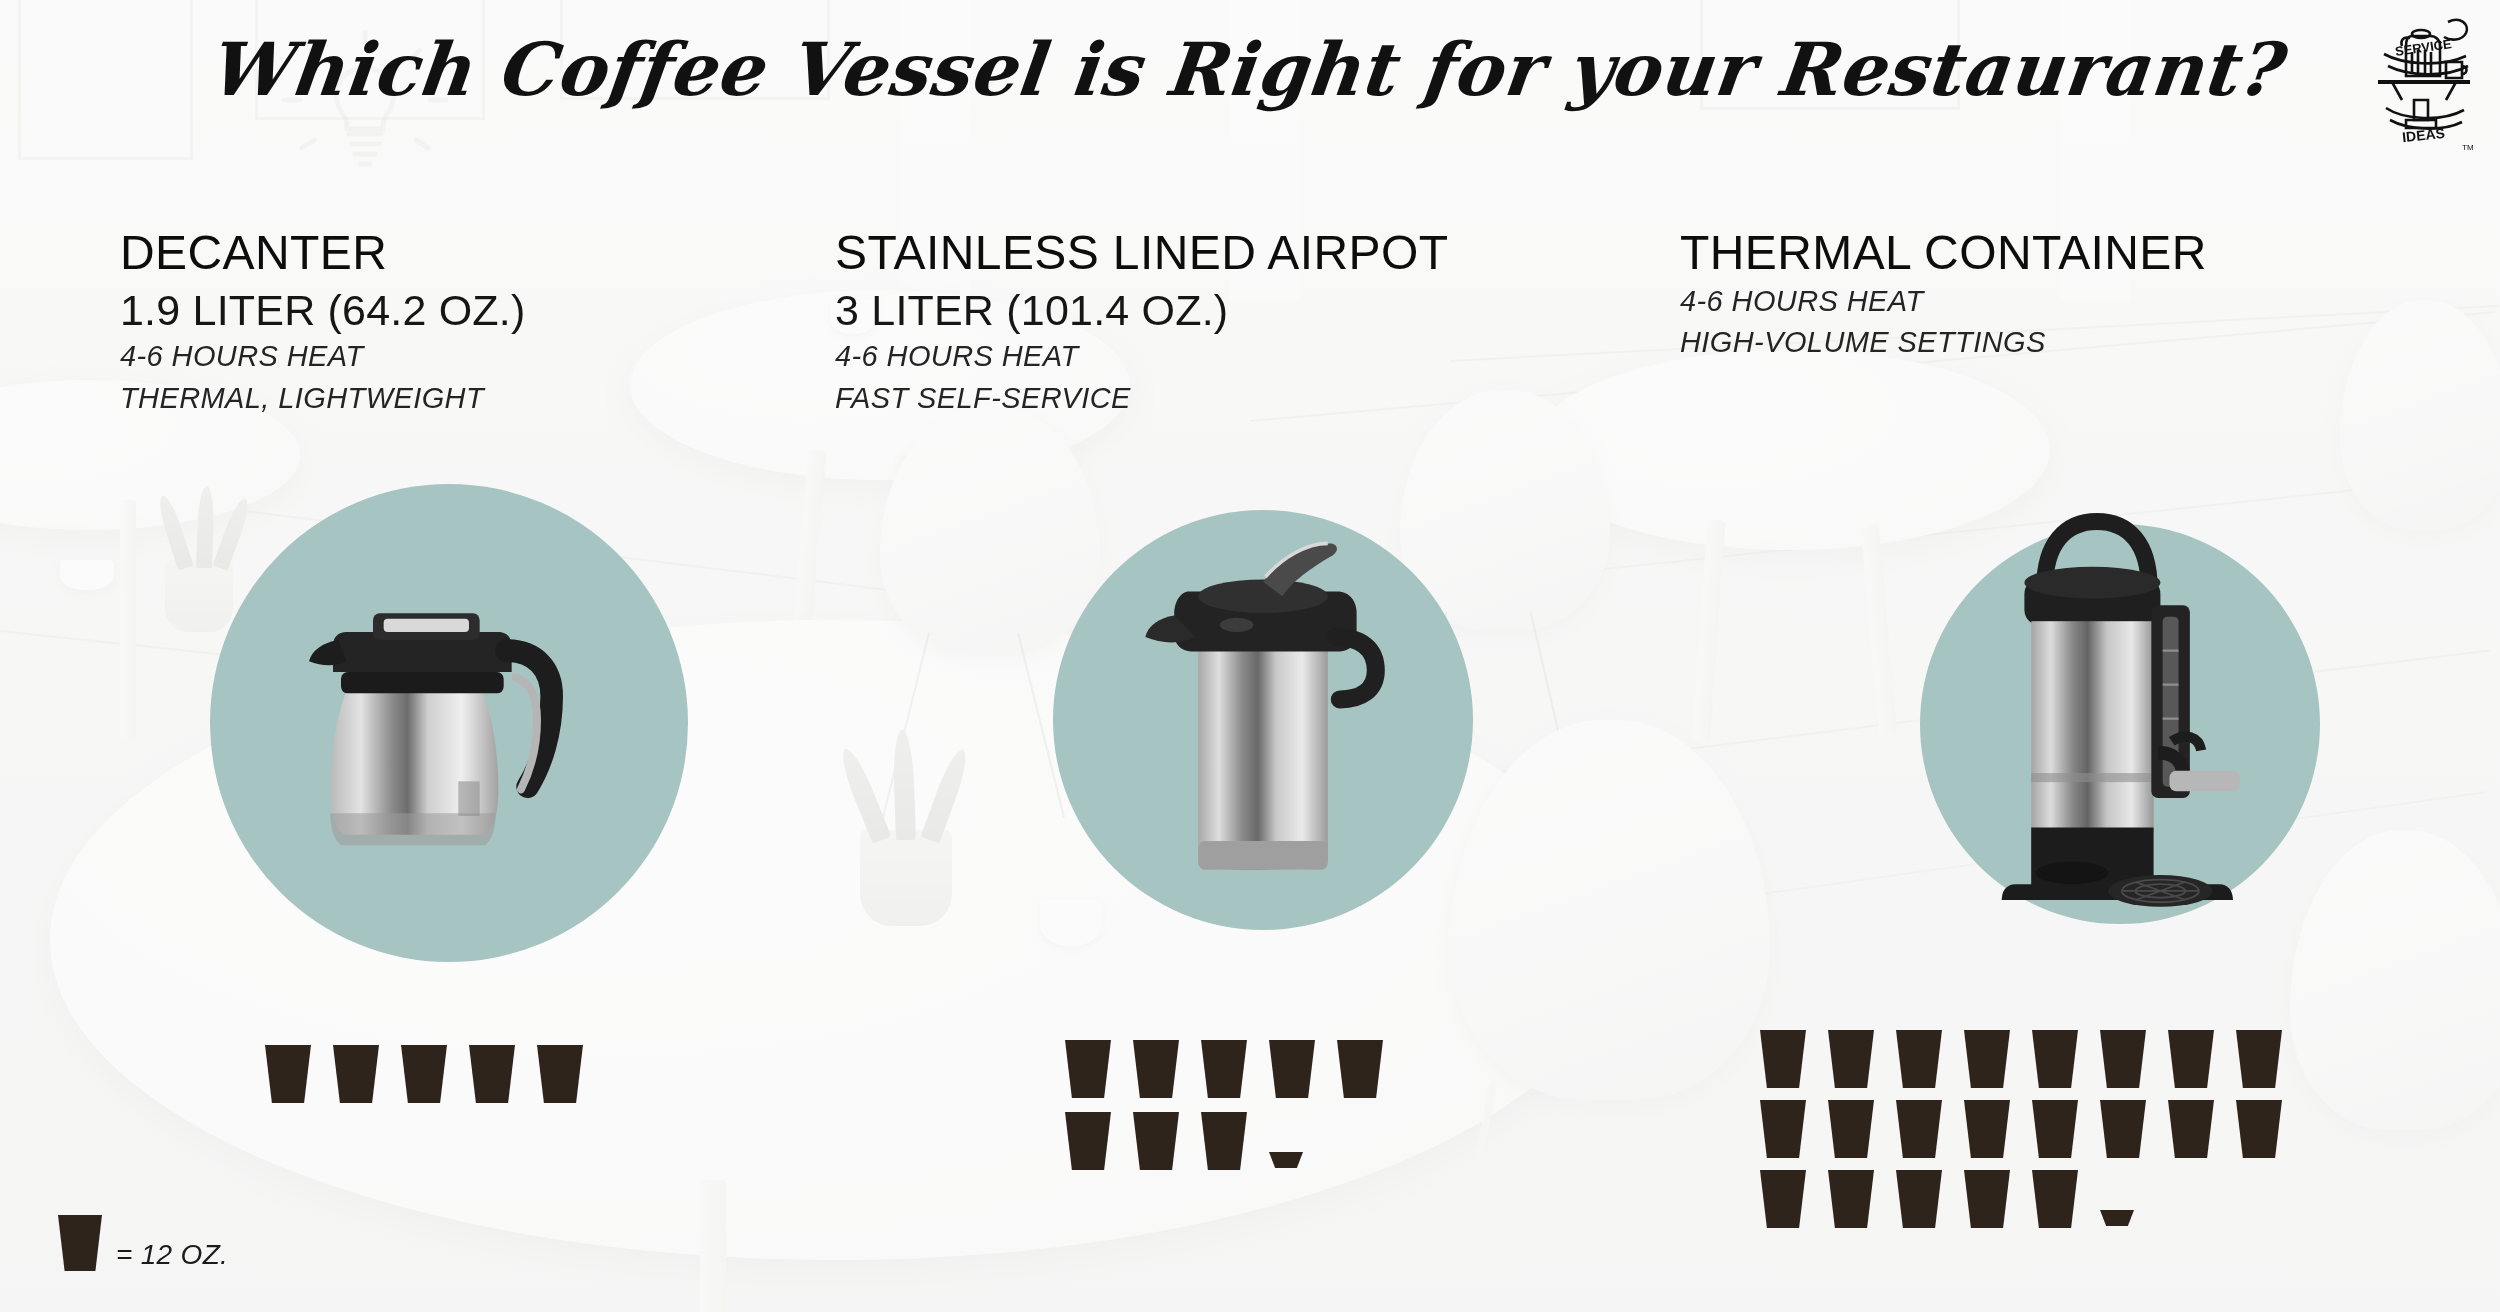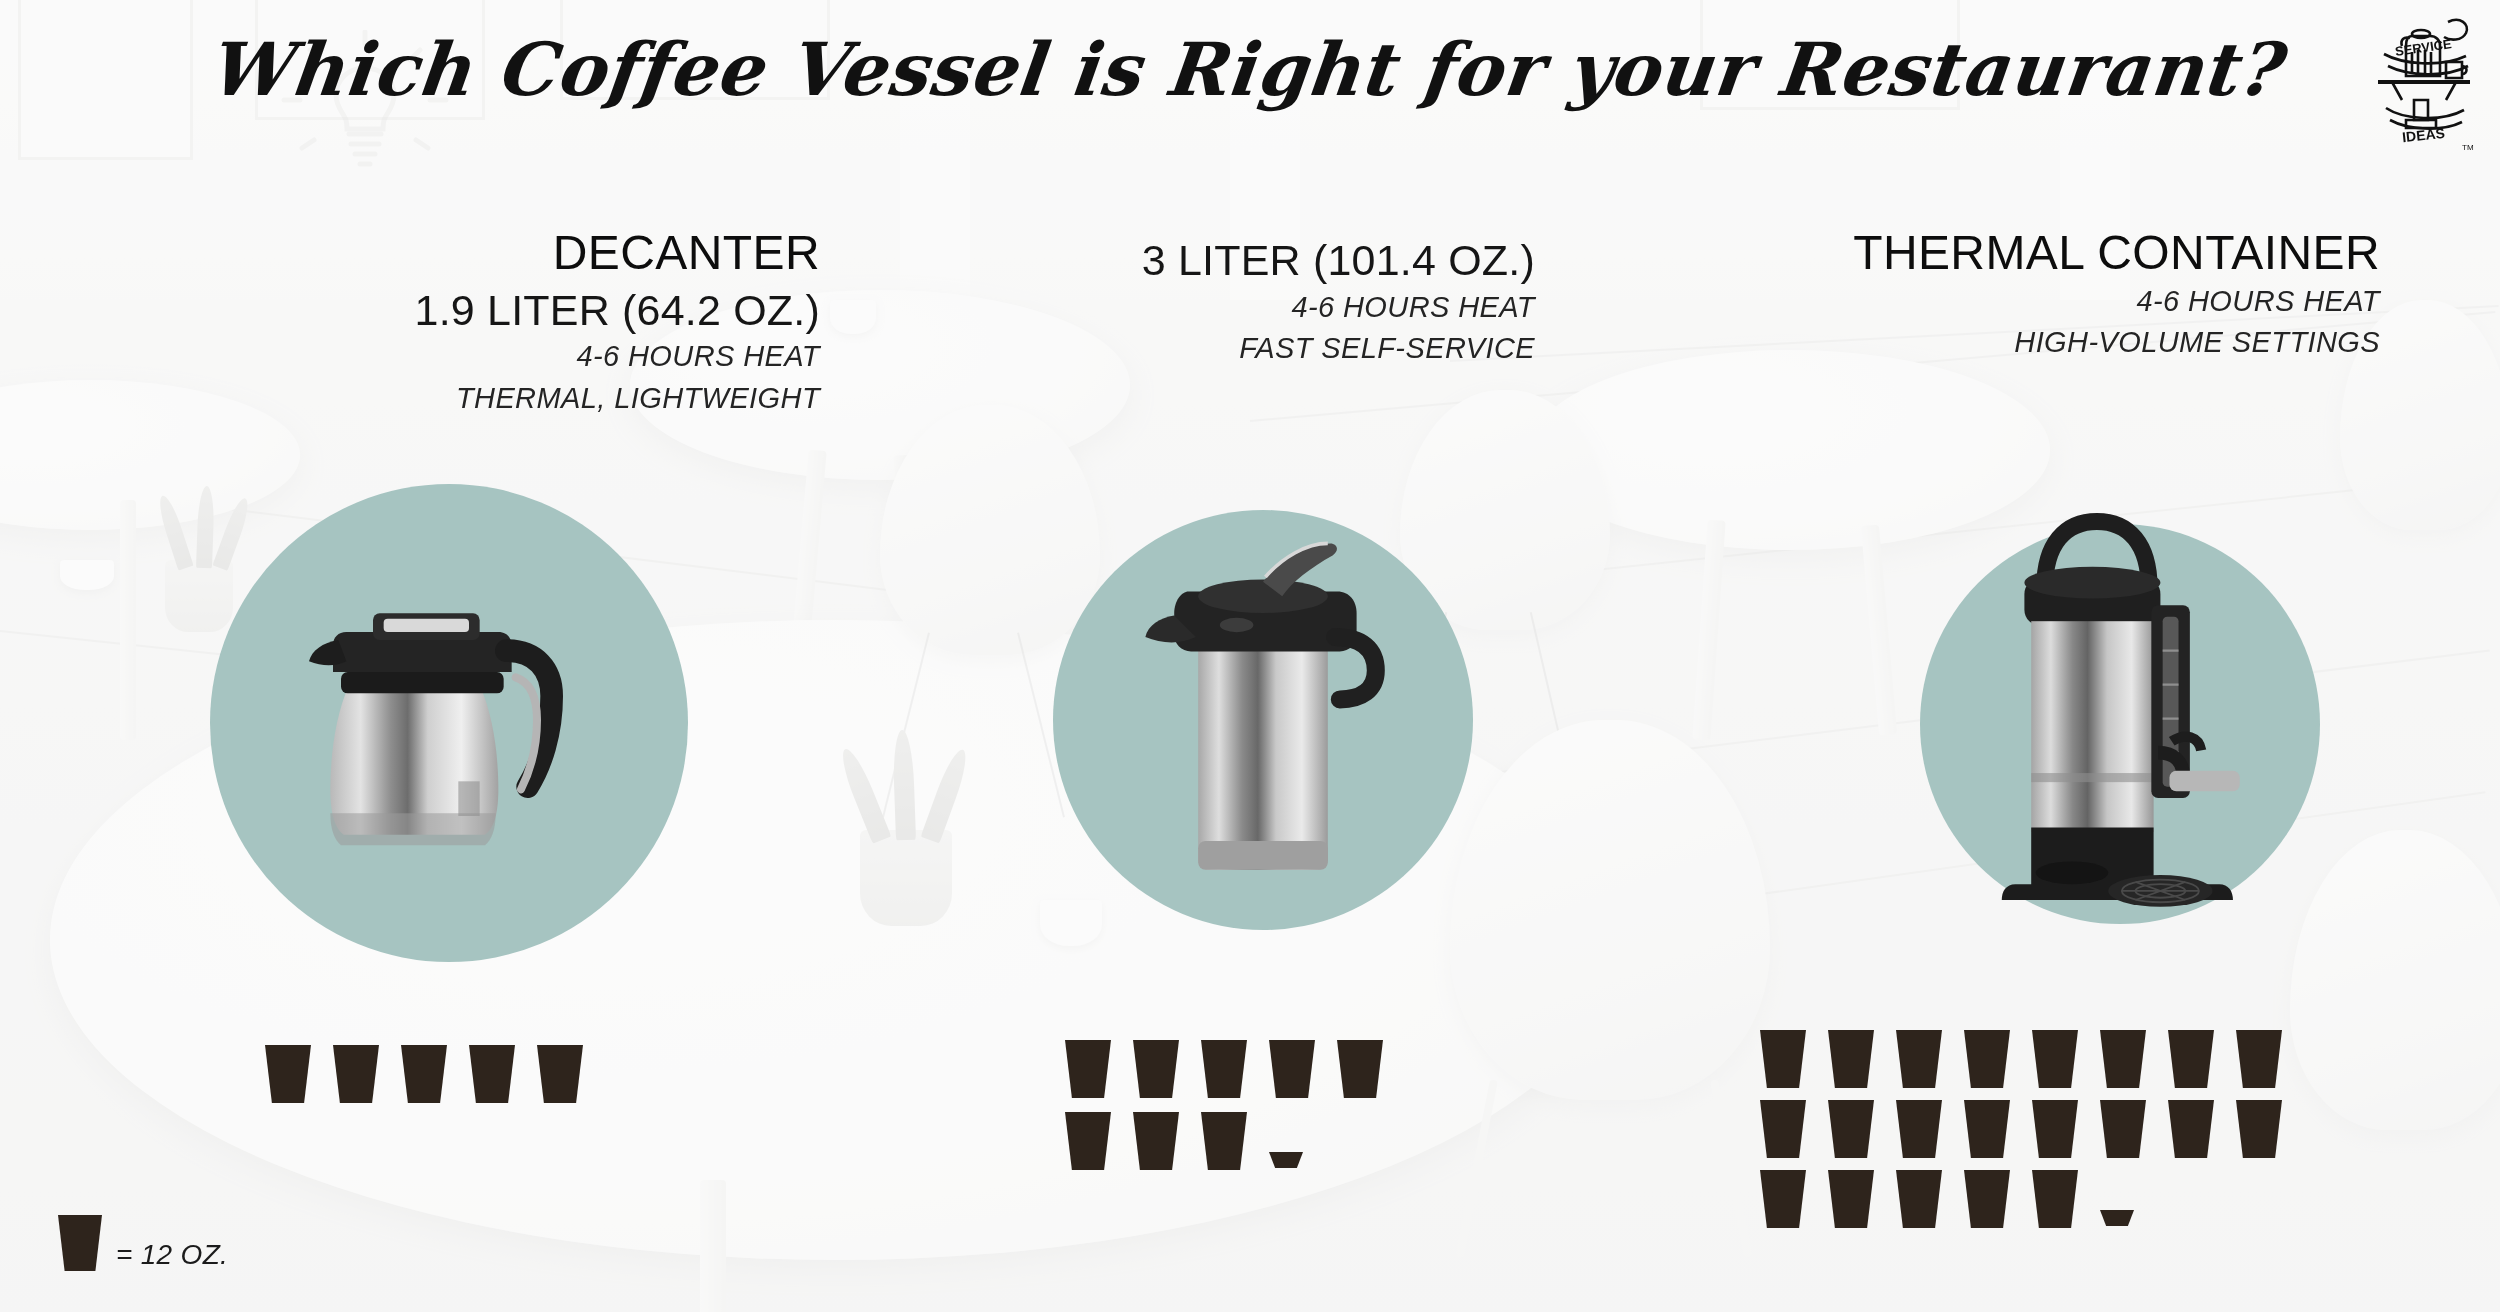--- a/index.html
+++ b/index.html
@@ -127,21 +127,21 @@
     white-space: nowrap;
   }
 
   
   .logo { position: absolute; right: 22px; top: 8px; width: 108px; height: 150px; }
 
   
   .columns {
     position: absolute; top: 228px; left: 0; width: 2500px; height: 1084px;
   }
-  .col { position: absolute; top: 0; width: 700px; text-align: right; }
+  .col { position: absolute; top: 0; width: 700px; text-align: left; }
   .col-1 { left: 120px; }
   .col-2 { left: 835px; }
   .col-3 { left: 1680px; }
 
   .col-title {
     font-size: 48px;
     font-weight: 400;
     letter-spacing: .4px;
     color: #0d0d0d;
     line-height: 1.04;
@@ -335,20 +335,21 @@
     <div class="columns">
 
       <div class="col col-1">
         <div class="col-title">DECANTER</div>
         <div class="col-volume">1.9 LITER (64.2 OZ.)</div>
         <div class="col-line">4-6 HOURS HEAT</div>
         <div class="col-line">THERMAL, LIGHTWEIGHT</div>
       </div>
 
       <div class="col col-2">
+        <div class="col-title">STAINLESS LINED AIRPOT</div>
         <div class="col-volume">3 LITER (101.4 OZ.)</div>
         <div class="col-line">4-6 HOURS HEAT</div>
         <div class="col-line">FAST SELF-SERVICE</div>
       </div>
 
       <div class="col col-3">
         <div class="col-title">THERMAL CONTAINER</div>
         <div class="col-line">4-6 HOURS HEAT</div>
         <div class="col-line">HIGH-VOLUME SETTINGS</div>
       </div>

